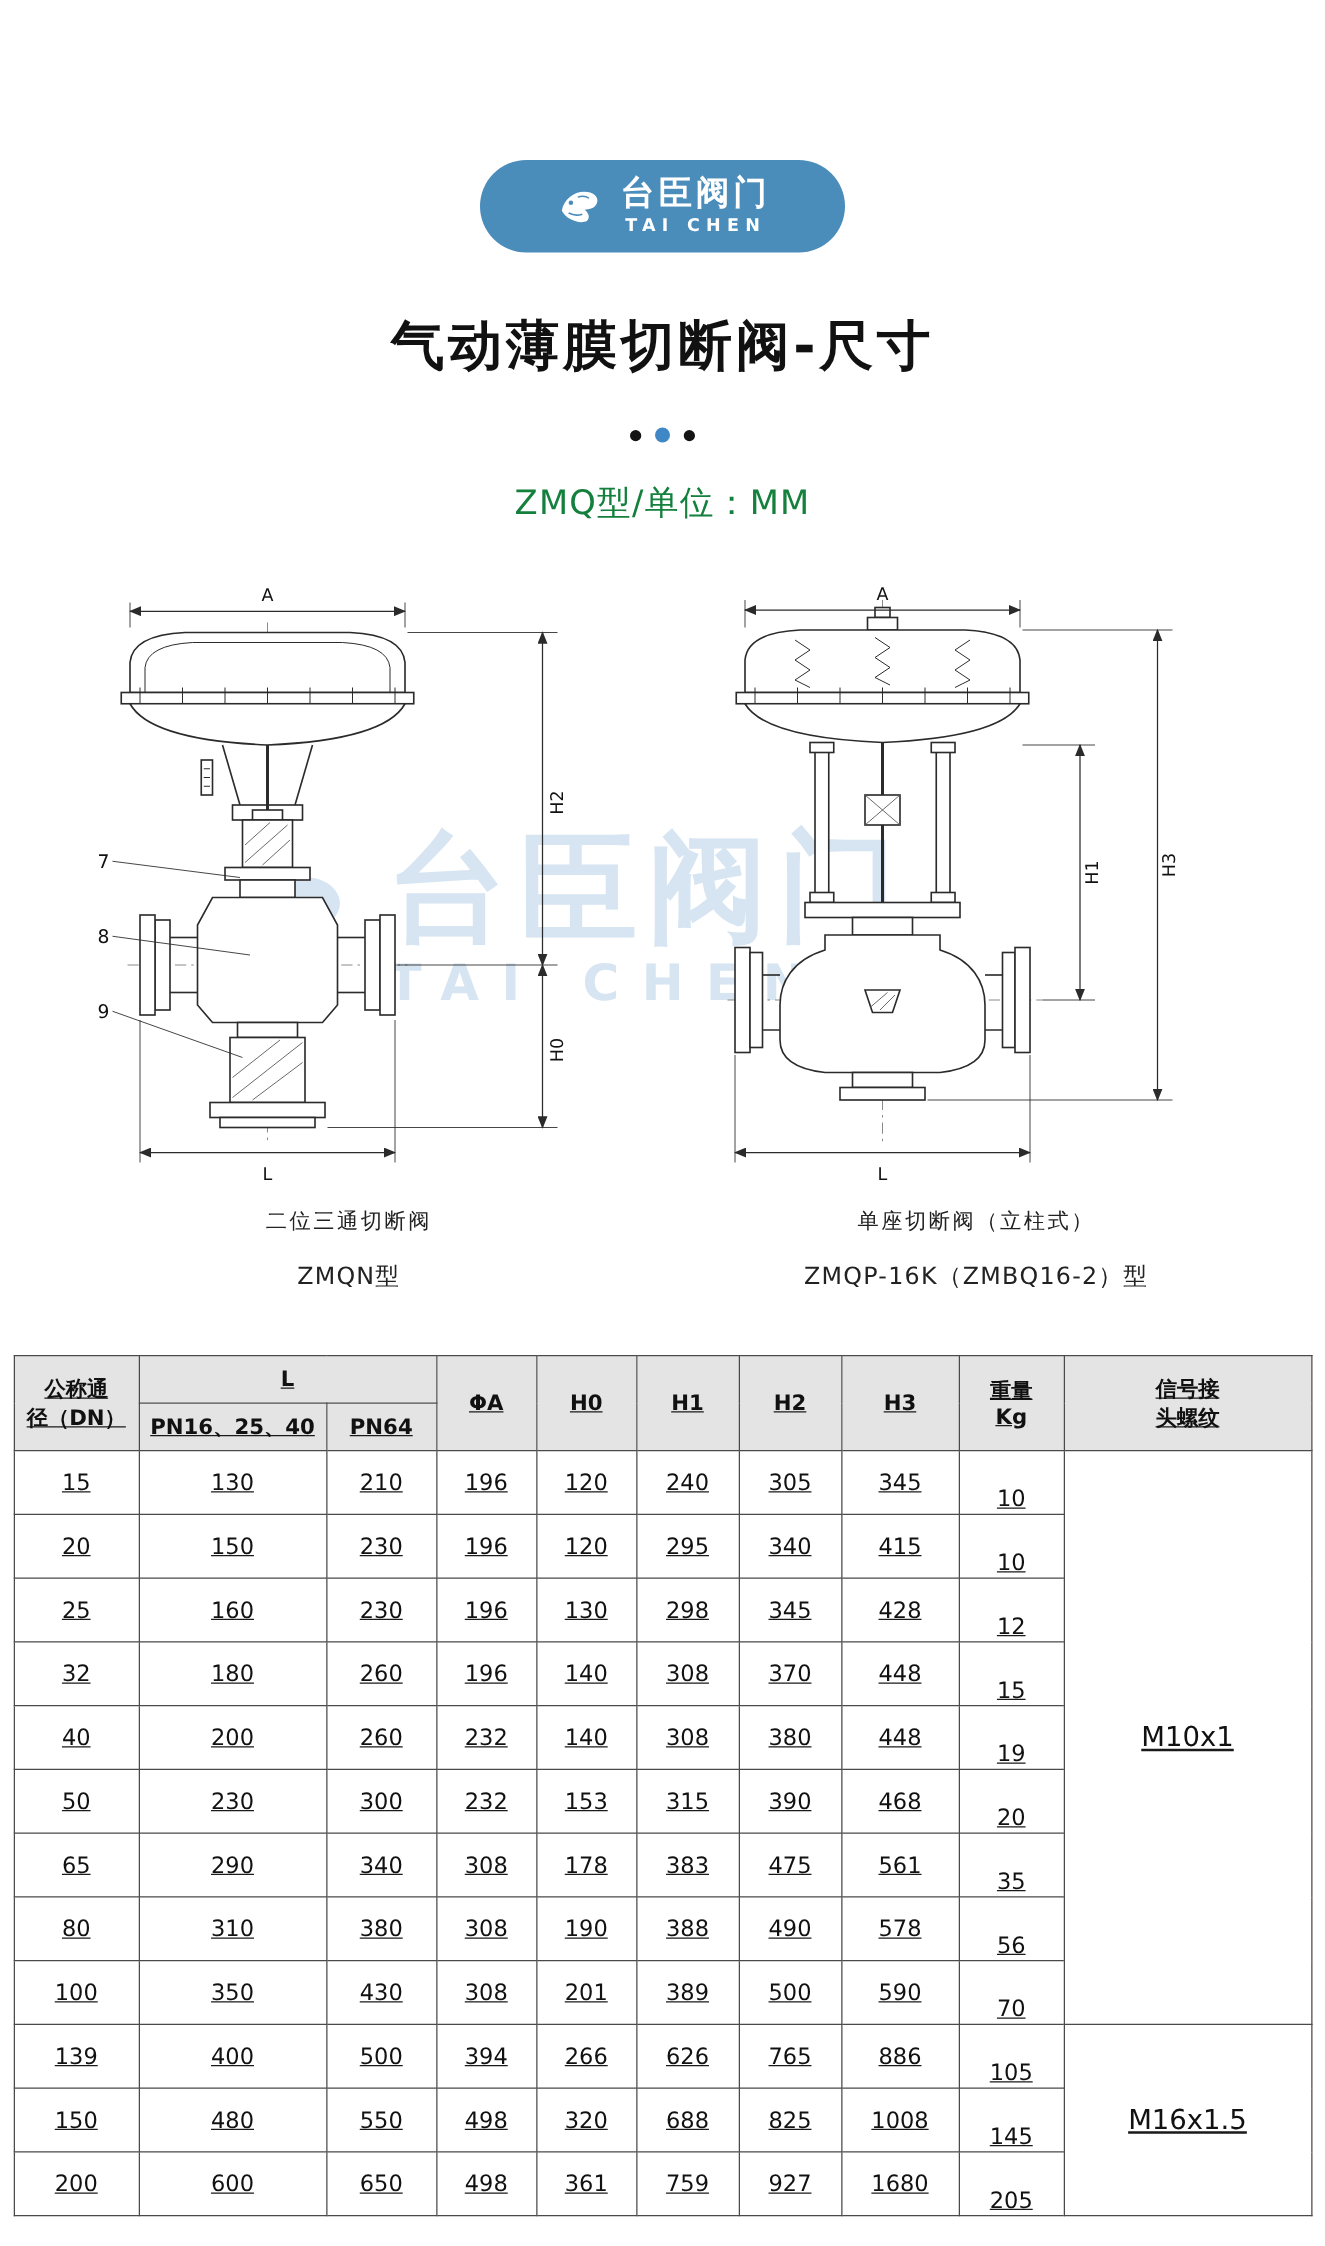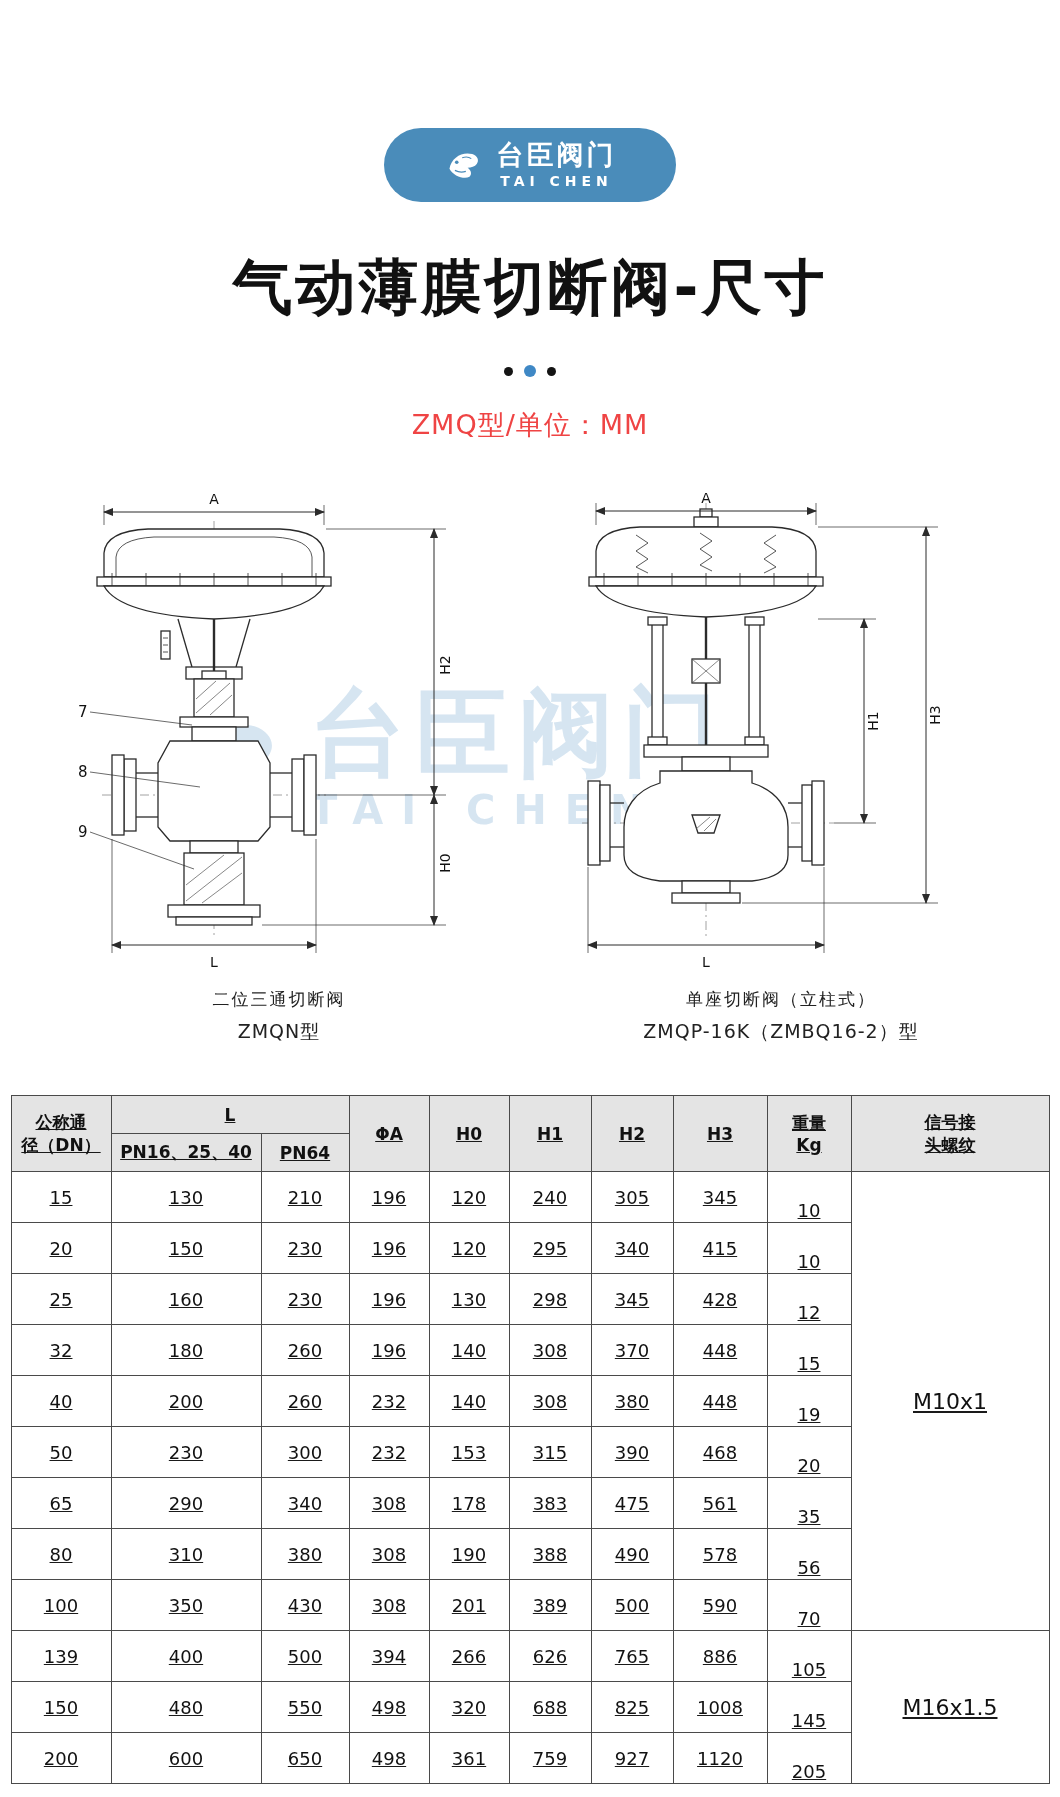--- a/index.html
+++ b/index.html
@@ -12,40 +12,40 @@
   
   .logo-pill {
     width:292px; height:74px; background:#4a8cba; border-radius:40px;
     margin:128px auto 0; display:flex; align-items:center; justify-content:center; gap:13px;
   }
   .brand-text { display:flex; flex-direction:column; align-items:center; }
   .brand-name { color:#fff; font-size:27px; font-weight:bold; letter-spacing:3px; line-height:1.05; }
   .brand-sub  { color:#fff; font-size:14px; font-weight:bold; letter-spacing:5px; margin-top:3px; }
 
   
-  .page-title { text-align:center; font-size:60px; font-weight:bold; margin-top:46px; letter-spacing:3px; color:#111; }
+  .page-title { text-align:center; font-size:43px; font-weight:bold; margin-top:46px; letter-spacing:3px; color:#111; }
   .dots { display:flex; justify-content:center; align-items:center; gap:11px; margin-top:36px; }
   .dot { border-radius:50%; }
   .dot-black { width:9px; height:9px; background:#141414; }
   .dot-blue  { width:12px; height:12px; background:#3f88c5; }
-  .subtitle { text-align:center; font-size:27px; color:#ef4444; margin-top:30px; font-weight:500; letter-spacing:1px; }
+  .subtitle { text-align:center; font-size:27px; color:#15803d; margin-top:30px; font-weight:500; letter-spacing:1px; }
 
   
   .figures { position:relative; margin-top:42px; display:flex; justify-content:center; gap:24px; }
   .watermark {
     position:absolute; left:170px; top:200px; z-index:0;
     display:flex; align-items:center; gap:20px; opacity:.55; pointer-events:none;
   }
   .wm-col { display:flex; flex-direction:column; align-items:flex-start; }
   .wm-text1 { font-size:96px; font-weight:bold; color:#b5d0e6; letter-spacing:8px; line-height:1; }
   .wm-text2 { font-size:40px; font-weight:bold; color:#b5d0e6; letter-spacing:18px; margin-top:6px; }
   .figure { position:relative; z-index:1; width:478px; display:flex; flex-direction:column; align-items:center; }
   .valve-svg { width:430px; height:495px; }
   .caption1 { font-size:17px; color:#222; margin-top:8px; letter-spacing:2px; }
-  .caption2 { font-size:19px; color:#222; margin-top:8px; letter-spacing:1px; }
+  .caption2 { font-size:19px; color:#222; margin-top:20px; letter-spacing:1px; }
 
   
   .ln   { stroke:#2b2b2b; fill:none; stroke-width:1.3; }
   .lnf  { stroke:#2b2b2b; fill:#fff; stroke-width:1.3; }
   .thin  { stroke-width:.8; }
   .thick { stroke-width:2.4; }
   .cl   { stroke:#8a8a8a; stroke-width:.8; fill:none; stroke-dasharray:9 4 2 4; }
   .dim  { stroke:#2b2b2b; stroke-width:1; fill:none; }
   .ext  { stroke:#2b2b2b; stroke-width:.7; fill:none; }
   .hatch{ stroke:#555; stroke-width:.7; fill:none; }
@@ -476,17 +476,17 @@
       <td class="kg">145</td>
     </tr>
     <tr>
       <td>200</td>
       <td>600</td>
       <td>650</td>
       <td>498</td>
       <td>361</td>
       <td>759</td>
       <td>927</td>
-      <td>1120</td>
+      <td>1680</td>
       <td class="kg">205</td>
     </tr>
   </tbody>
 </table>
 
 </body></html>

